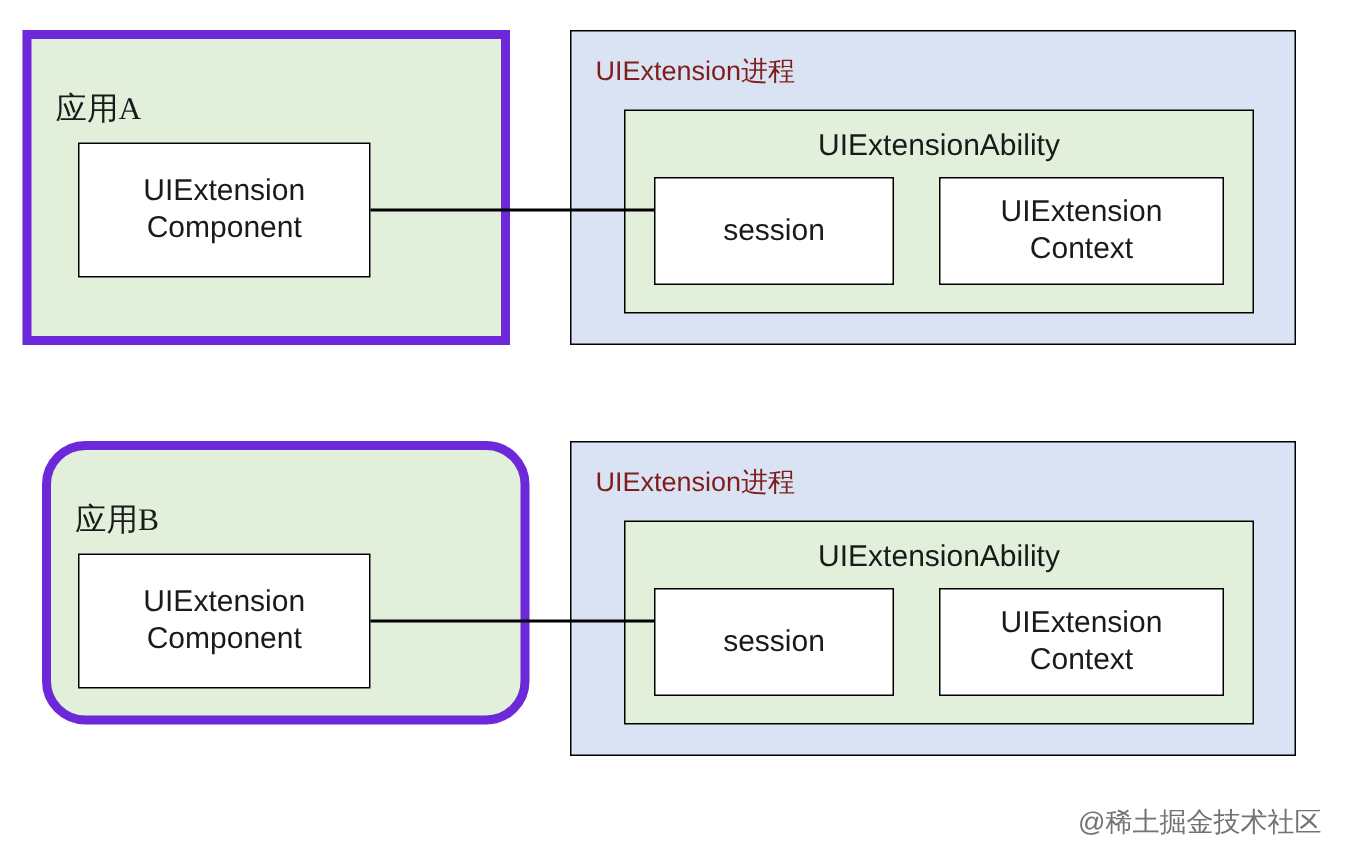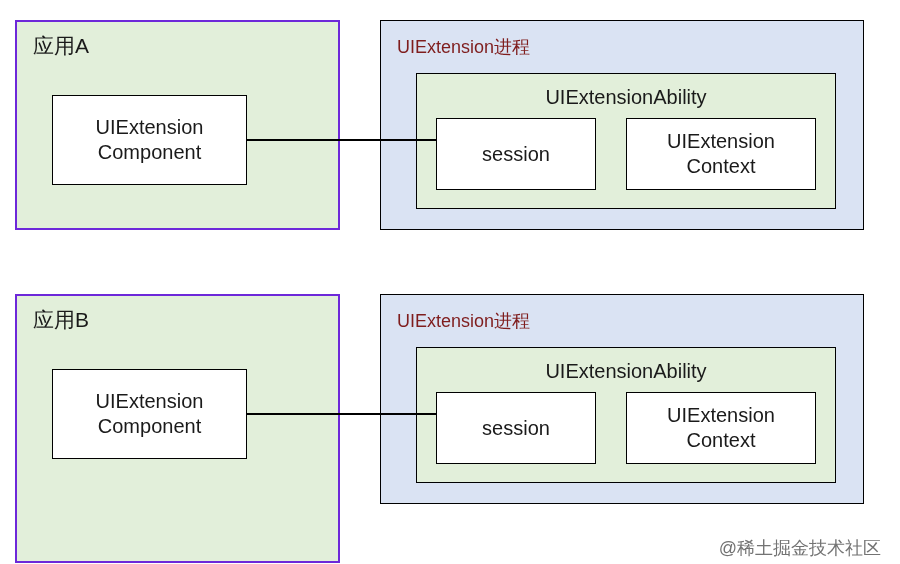--- a/index.html
+++ b/index.html
@@ -6,22 +6,23 @@
     body {
       width: 900px;
       height: 564px;
       background: #ffffff;
       font-family: "Microsoft YaHei", "PingFang SC", Arial, sans-serif;
       position: relative;
     }
     .app-box {
       position: absolute;
       background: #e2efda;
-      border: 2px solid #6d28d9;
-      padding: 10px 16px;
+      border: 6px solid #6d28d9;
+      padding: 32px 16px;
+      font-family: Liberation Serif, serif;
     }
     .app-title {
       font-size: 21px;
       color: #1a1a1a;
       margin-bottom: 18px;
     }
     .component-box {
       position: absolute;
       background: #ffffff;
       border: 1px solid #000;
@@ -94,21 +95,21 @@
 </div>
 <div class="ability-box" style="left:416px; top:73px; width:420px; height:136px;">
   <div class="ability-title">UIExtensionAbility</div>
 </div>
 <div class="inner-box" style="left:436px; top:118px; width:160px; height:72px;">session</div>
 <div class="inner-box" style="left:626px; top:118px; width:190px; height:72px; white-space:pre-line;">UIExtension
 Context</div>
 
 <div class="connector" style="left:247px; top:139px; width:189px;"></div>
 
-<div class="app-box" style="left:15px; top:294px; width:325px; height:269px;">
+<div class="app-box" style="left:28px; top:294px; width:325px; height:189px;border-radius:29px;">
   <div class="app-title">应用B</div>
 </div>
 <div class="component-box" style="left:52px; top:369px; width:195px; height:90px; white-space:pre-line;">UIExtension
 Component</div>
 
 <div class="process-box" style="left:380px; top:294px; width:484px; height:210px;">
   <div class="process-title">UIExtension进程</div>
 </div>
 <div class="ability-box" style="left:416px; top:347px; width:420px; height:136px;">
   <div class="ability-title">UIExtensionAbility</div>

